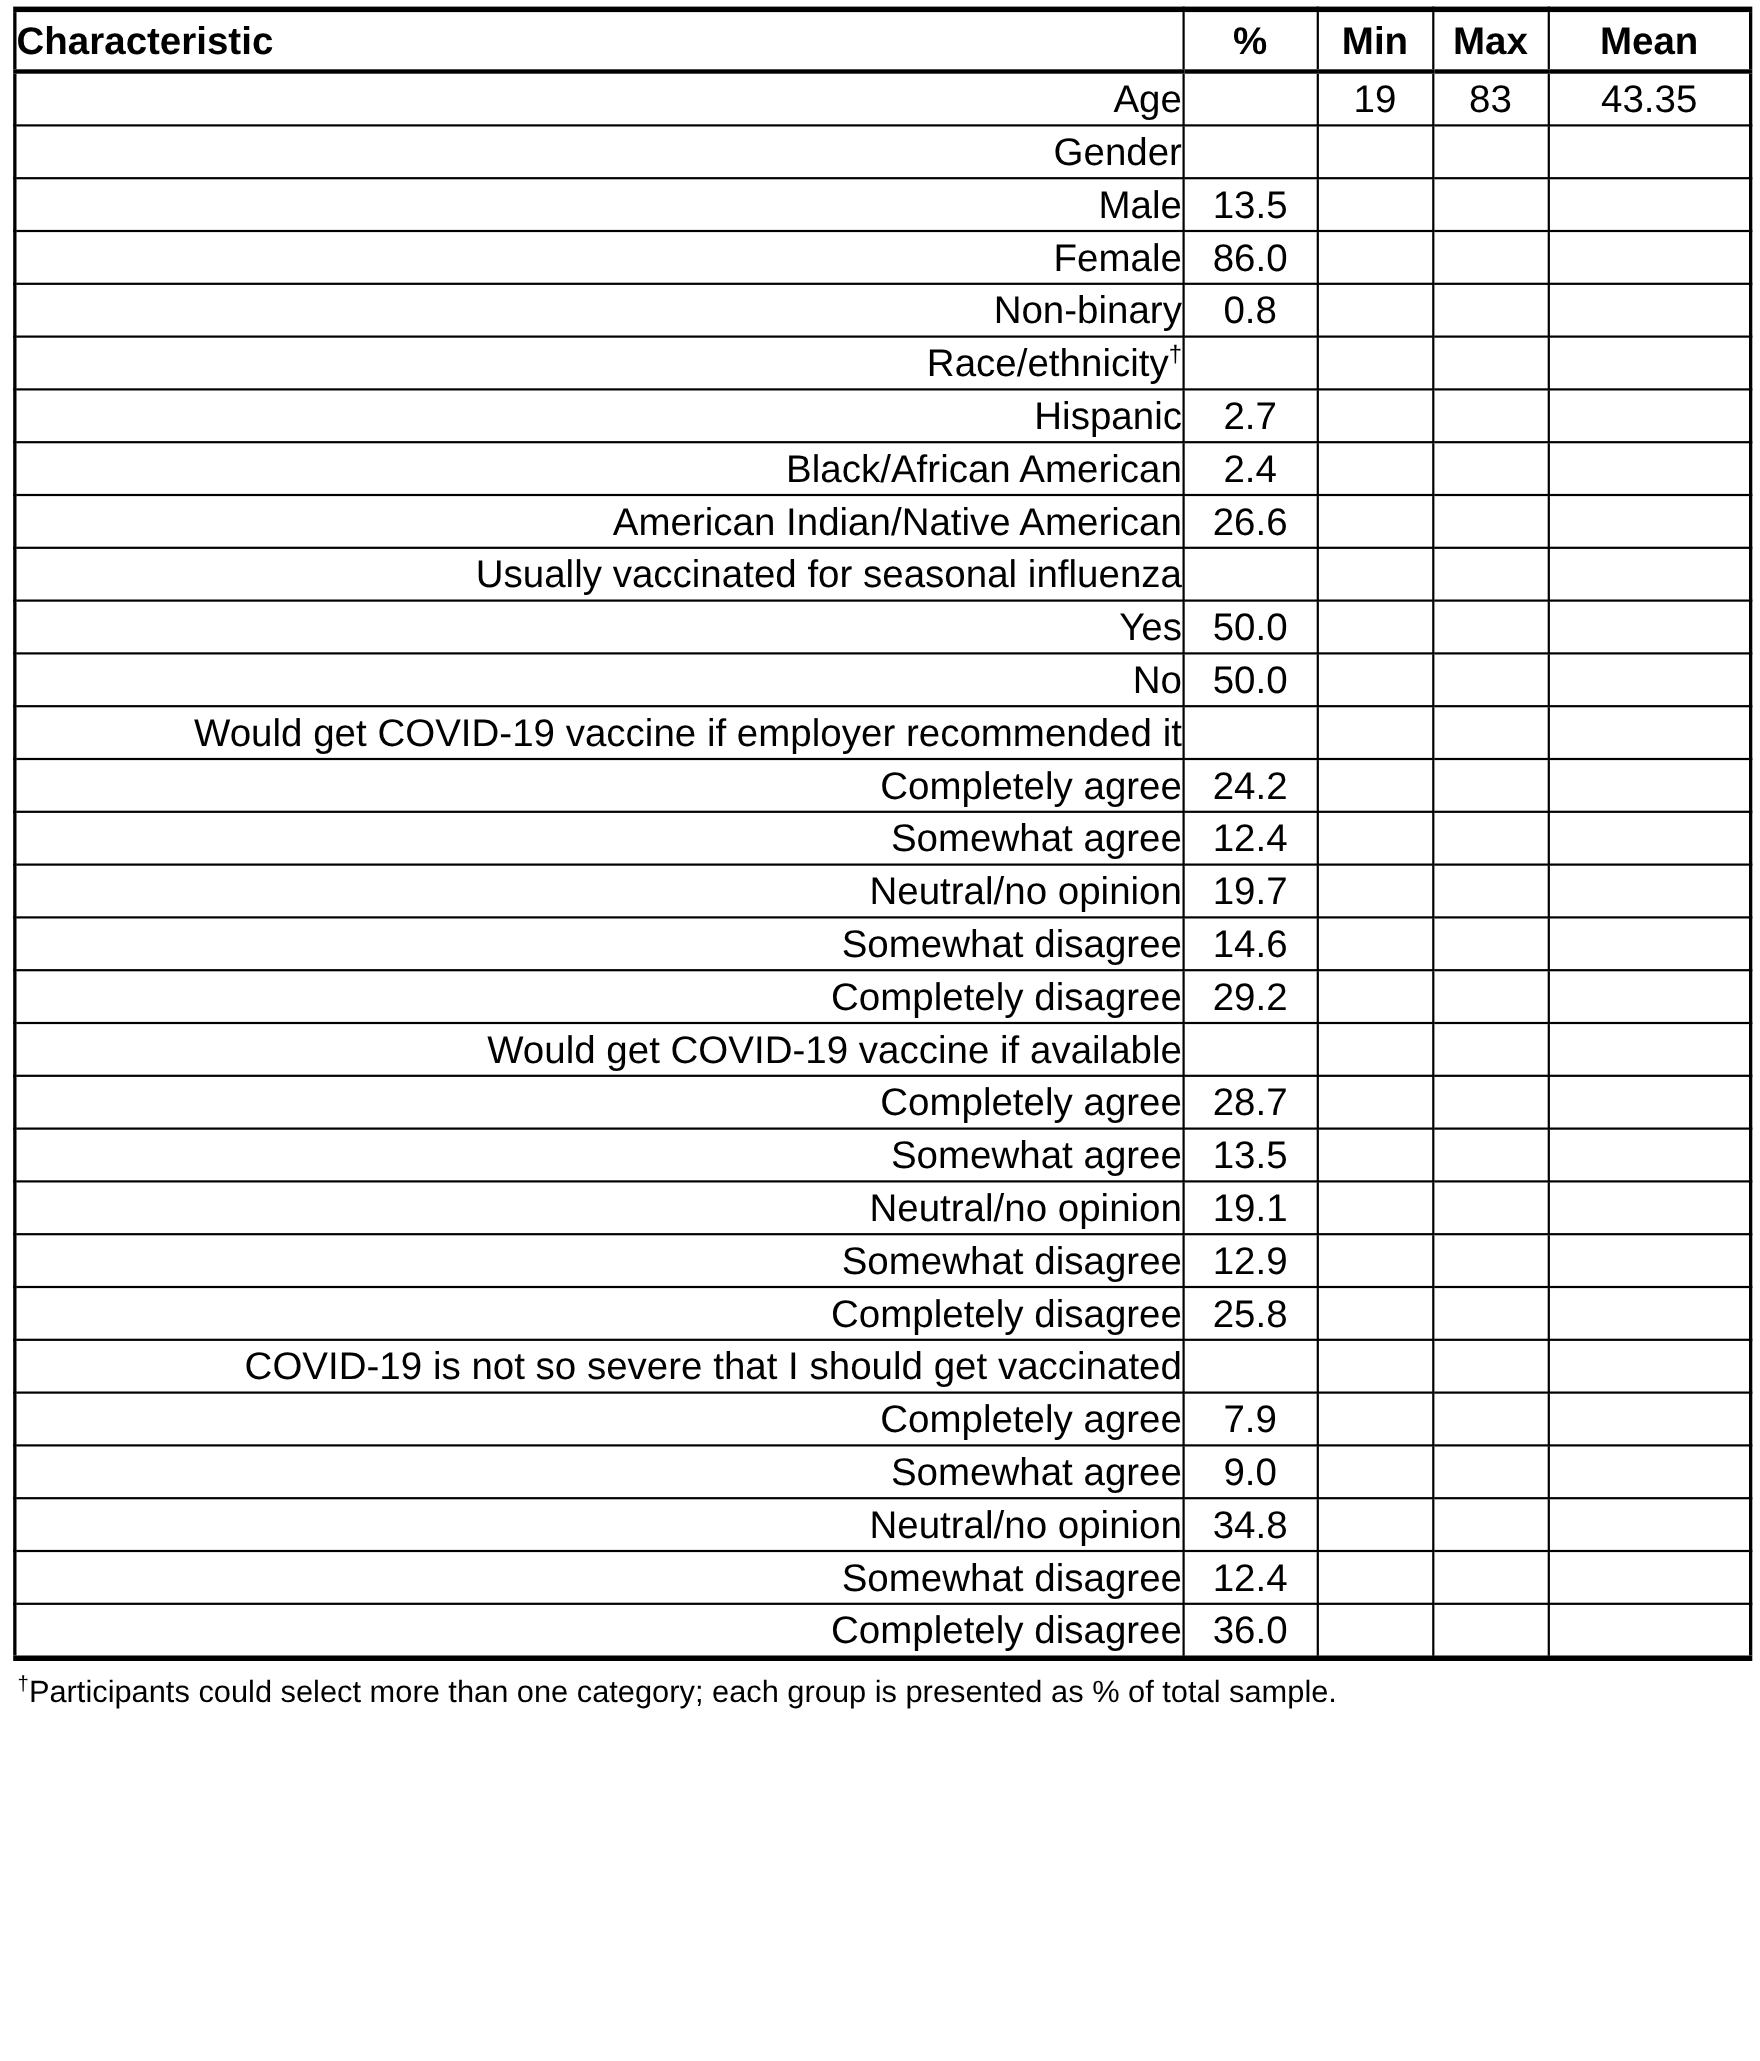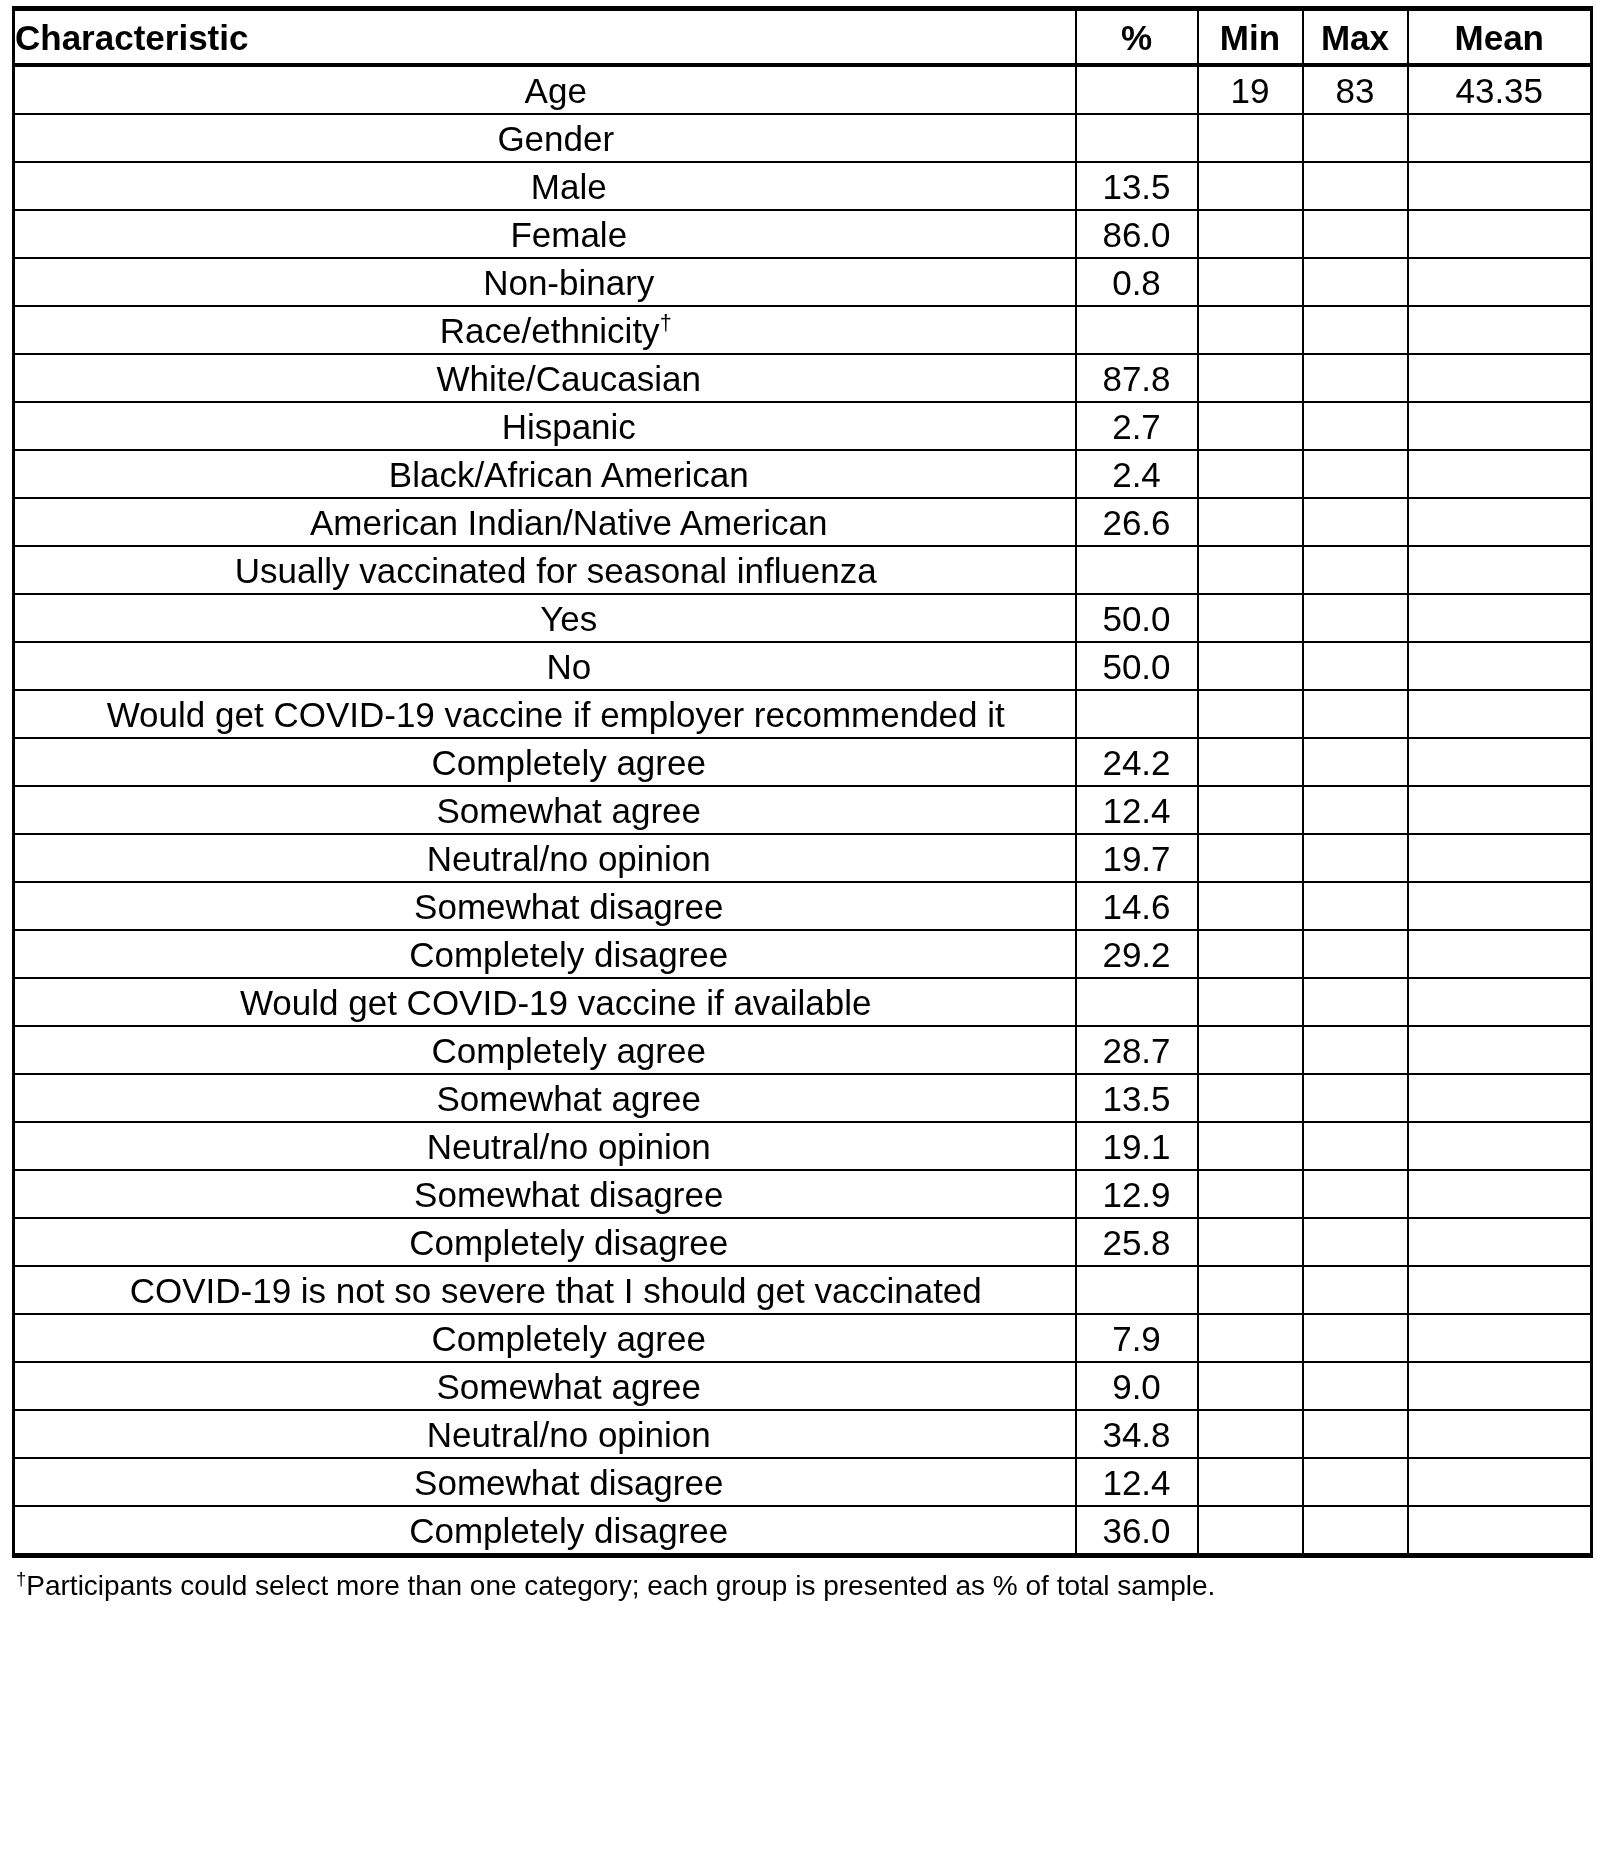--- a/index.html
+++ b/index.html
@@ -52,21 +52,21 @@
     height: 52px;
   }
   th.th-char {
     text-align: left;
     padding-left: 14px;
   }
   th.th-num {
     text-align: center;
   }
   td.cell-char {
-    text-align: center;
+    text-align: right;
   }
   td.cell-num {
     text-align: center;
   }
   .lbl {
     display: block;
     padding-top: 3px;
     padding-bottom: 3px;
   }
   .lvl-1 .lbl { padding-left: 22px; }
@@ -163,29 +163,20 @@
           <td class="cell-char lvl-1">
             <span class="lbl">Race/ethnicity<sup class="dagger">†</sup></span>
           </td>
           <td class="cell-num"></td>
           <td class="cell-num"></td>
           <td class="cell-num"></td>
           <td class="cell-num"></td>
         </tr>
         <tr>
           <td class="cell-char lvl-2">
-            <span class="lbl">White/Caucasian</span>
-          </td>
-          <td class="cell-num">87.8</td>
-          <td class="cell-num"></td>
-          <td class="cell-num"></td>
-          <td class="cell-num"></td>
-        </tr>
-        <tr>
-          <td class="cell-char lvl-2">
             <span class="lbl">Hispanic</span>
           </td>
           <td class="cell-num">2.7</td>
           <td class="cell-num"></td>
           <td class="cell-num"></td>
           <td class="cell-num"></td>
         </tr>
         <tr>
           <td class="cell-char lvl-2">
             <span class="lbl">Black/African American</span>

